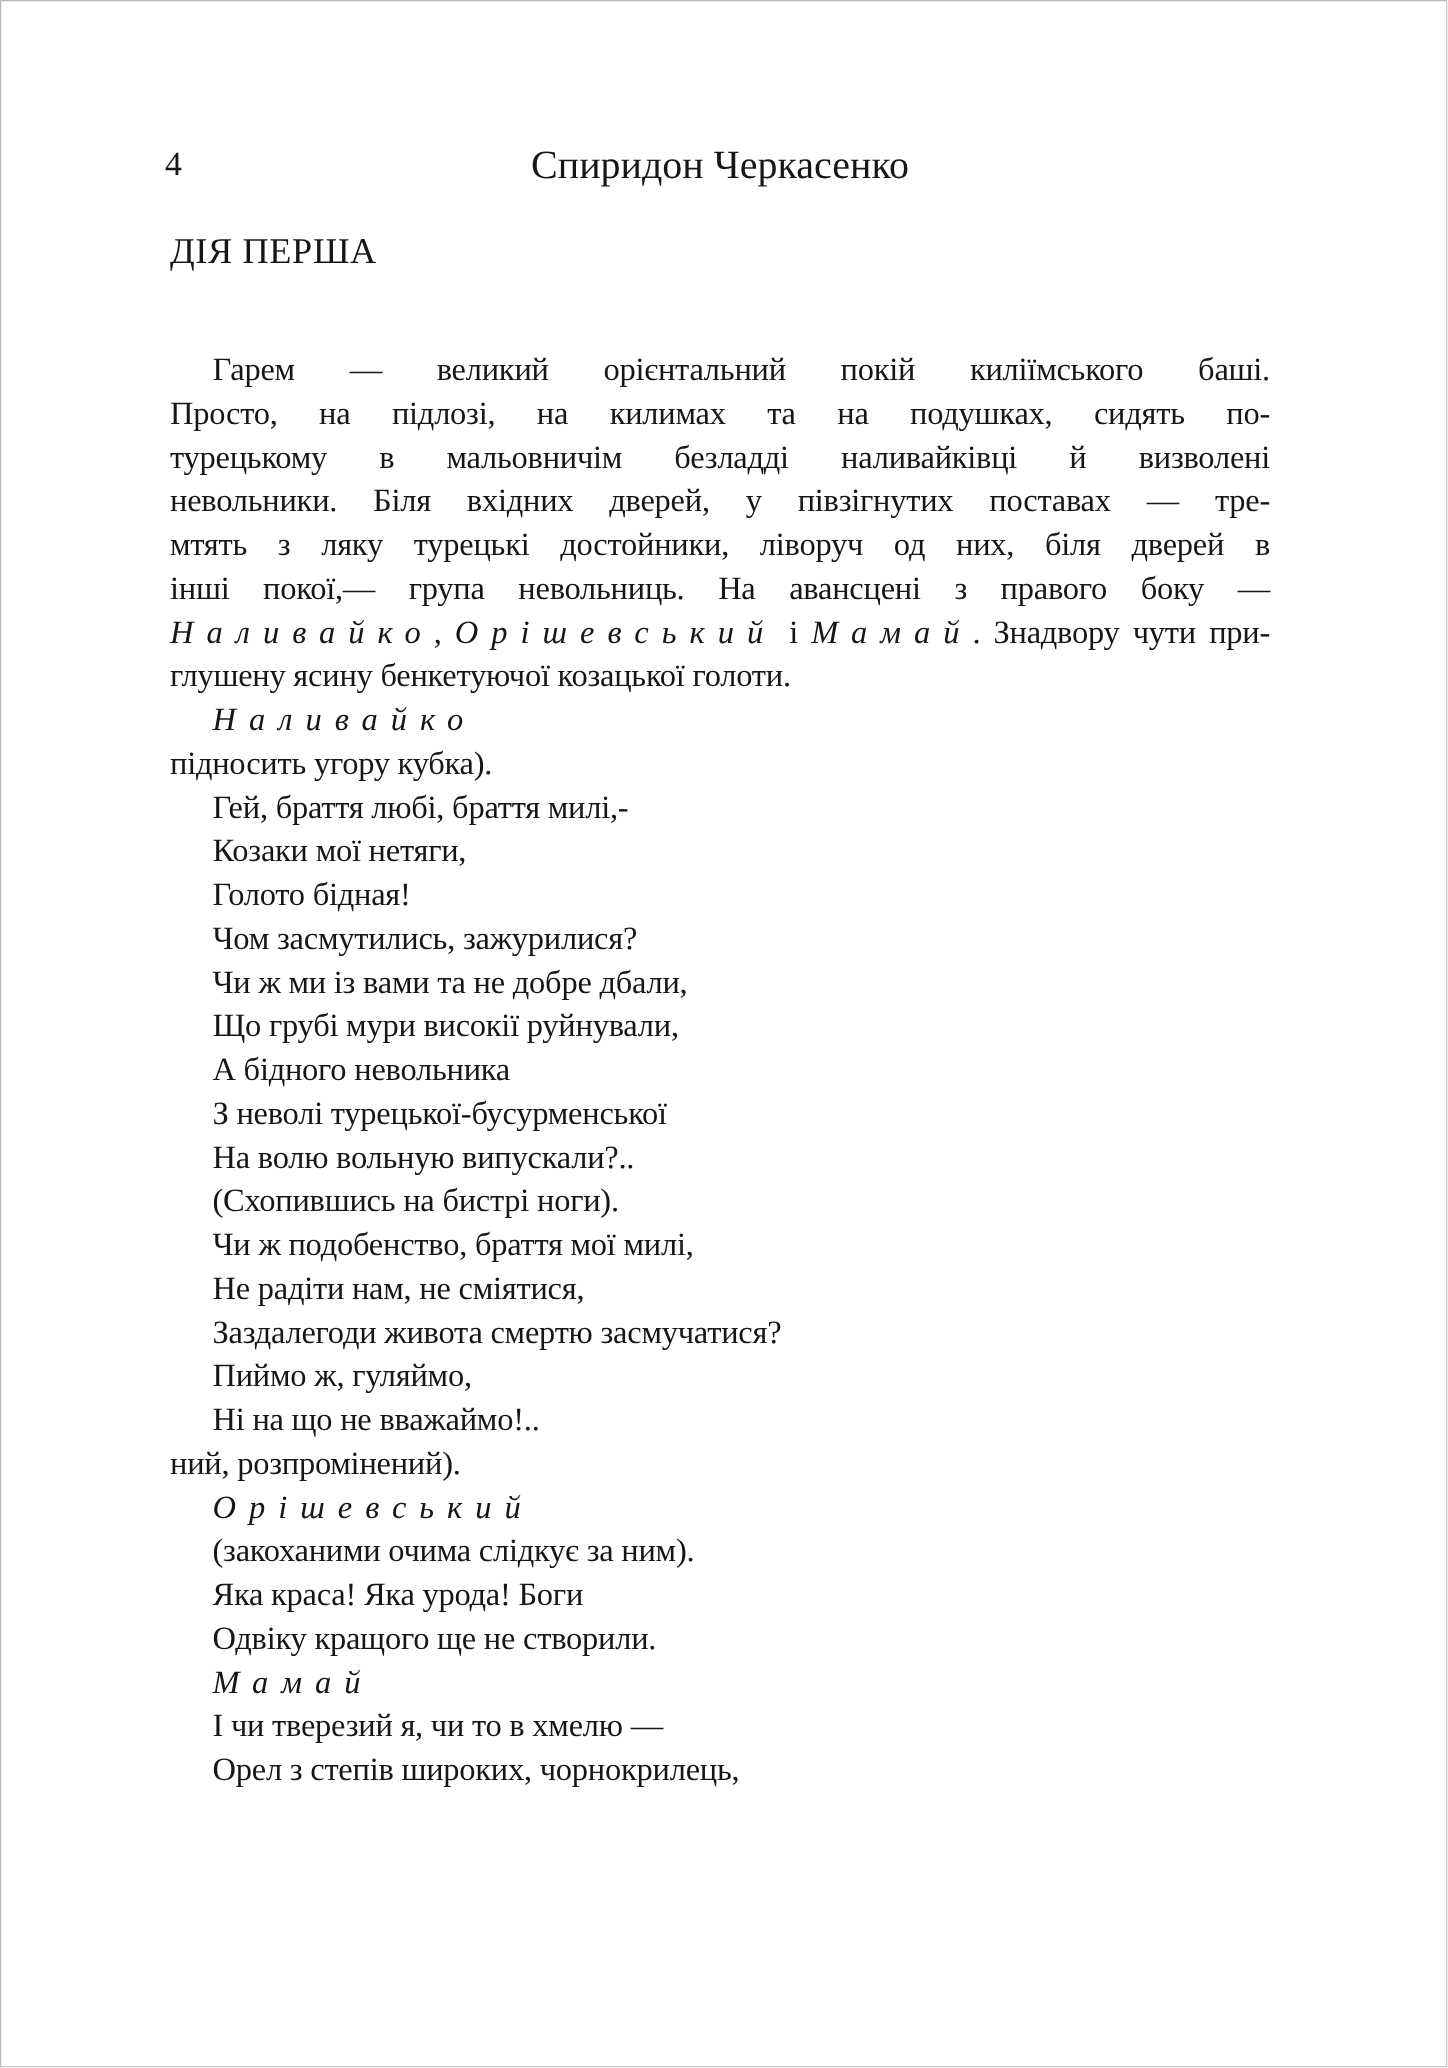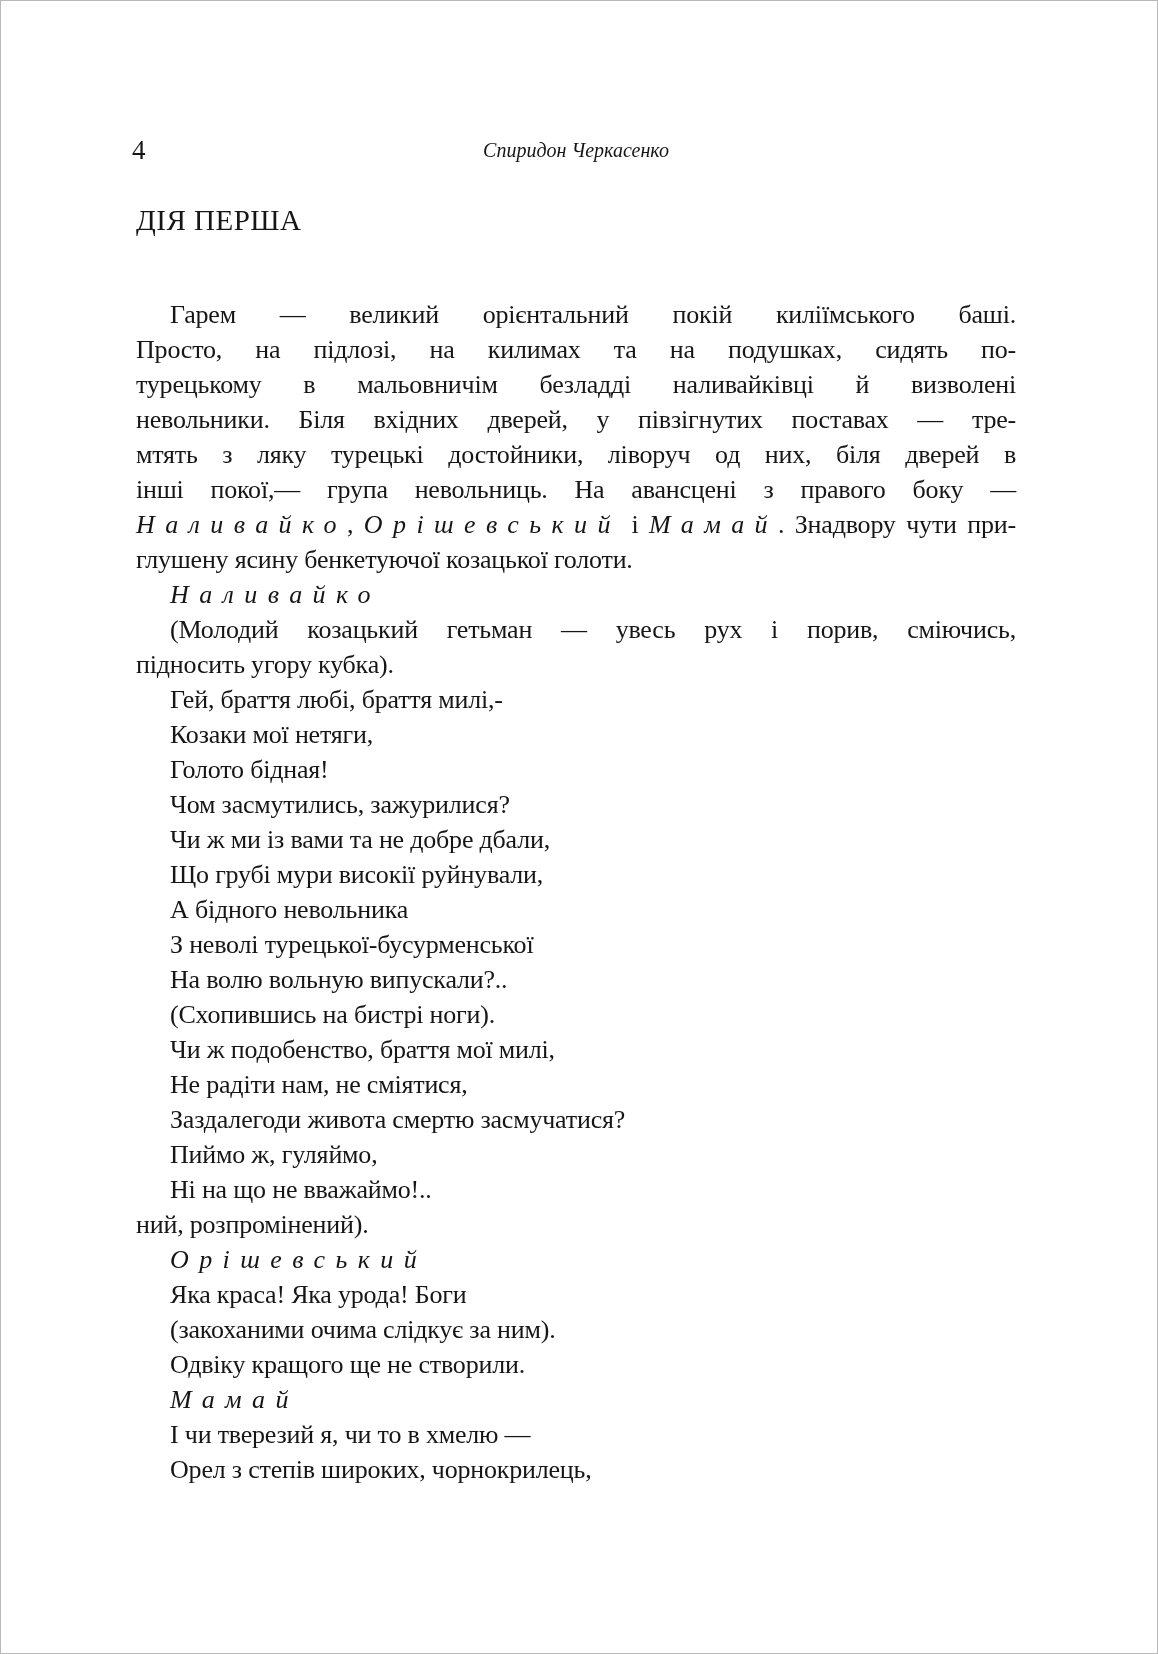--- a/index.html
+++ b/index.html
@@ -30,24 +30,22 @@
   }
   .page-number {
     position: absolute;
     left: -4px;
     top: 0;
     font-size: 27px;
     line-height: 36px;
   }
   .running-head {
     text-align: center;
-    font-style: italic;
-    font-size: 20px;
+    font-size: 32px;
     line-height: 36px;
-    margin-top: 19px;
   }
   .act-title {
     margin: 37px 0 0 0;
     font-size: 29px;
     font-weight: normal;
     letter-spacing: 0.5px;
     line-height: 30px;
   }
   .text-block {
     margin-top: 62px;
@@ -85,40 +83,39 @@
     <div class="text-block">
         <div class="line justify indent"><span>Гарем — великий орієнтальний покій киліїмського баші.</span></div>
         <div class="line justify"><span>Просто, на підлозі, на килимах та на подушках, сидять по-</span></div>
         <div class="line justify"><span>турецькому в мальовничім безладді наливайківці й визволені</span></div>
         <div class="line justify"><span>невольники. Біля вхідних дверей, у півзігнутих поставах — тре-</span></div>
         <div class="line justify"><span>мтять з ляку турецькі достойники, ліворуч од них, біля дверей в</span></div>
         <div class="line justify"><span>інші покої,— група невольниць. На авансцені з правого боку —</span></div>
         <div class="line justify"><span class="spaced">Наливайко</span><span>, </span><span class="spaced">Орішевський</span><span> і </span><span class="spaced">Мамай</span><span>. Знадвору чути при-</span></div>
         <div class="line"><span>глушену ясину бенкетуючої козацької голоти.</span></div>
         <div class="line indent"><span class="spaced">Наливайко</span></div>
-        <div class="line justify indent"><span>(Молодий козацький гетьман — увесь рух і порив, сміючись,</span></div>
         <div class="line"><span>підносить угору кубка).</span></div>
         <div class="line indent"><span>Гей, браття любі, браття милі,-</span></div>
         <div class="line indent"><span>Козаки мої нетяги,</span></div>
         <div class="line indent"><span>Голото бідная!</span></div>
         <div class="line indent"><span>Чом засмутились, зажурилися?</span></div>
         <div class="line indent"><span>Чи ж ми із вами та не добре дбали,</span></div>
         <div class="line indent"><span>Що грубі мури високії руйнували,</span></div>
         <div class="line indent"><span>А бідного невольника</span></div>
         <div class="line indent"><span>З неволі турецької-бусурменської</span></div>
         <div class="line indent"><span>На волю вольную випускали?..</span></div>
         <div class="line indent"><span>(Схопившись на бистрі ноги).</span></div>
         <div class="line indent"><span>Чи ж подобенство, браття мої милі,</span></div>
         <div class="line indent"><span>Не радіти нам, не сміятися,</span></div>
         <div class="line indent"><span>Заздалегоди живота смертю засмучатися?</span></div>
         <div class="line indent"><span>Пиймо ж, гуляймо,</span></div>
         <div class="line indent"><span>Ні на що не вважаймо!..</span></div>
         <div class="line"><span>ний, розпромінений).</span></div>
         <div class="line indent"><span class="spaced">Орішевський</span></div>
+        <div class="line indent"><span>(закоханими очима слідкує за ним).</span></div>
         <div class="line indent"><span>Яка краса! Яка урода! Боги</span></div>
-        <div class="line indent"><span>(закоханими очима слідкує за ним).</span></div>
         <div class="line indent"><span>Одвіку кращого ще не створили.</span></div>
         <div class="line indent"><span class="spaced">Мамай</span></div>
         <div class="line indent"><span>І чи тверезий я, чи то в хмелю —</span></div>
         <div class="line indent"><span>Орел з степів широких, чорнокрилець,</span></div>
       </div>
   </div>
 </div>
 
 </body></html>

